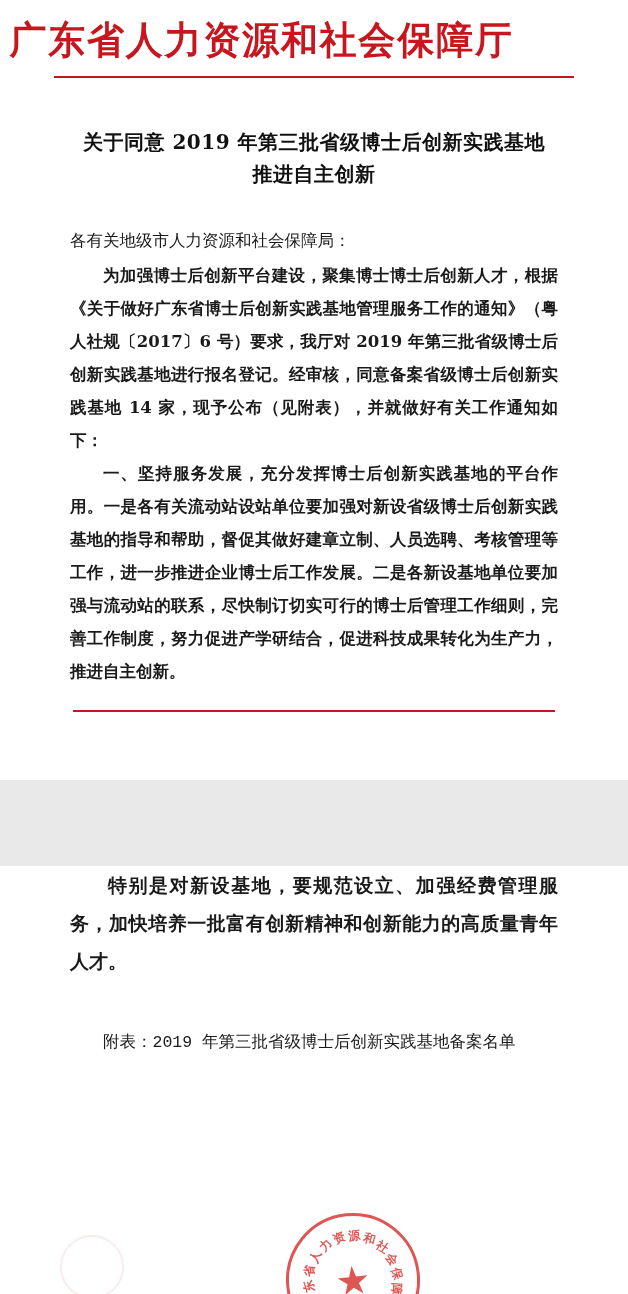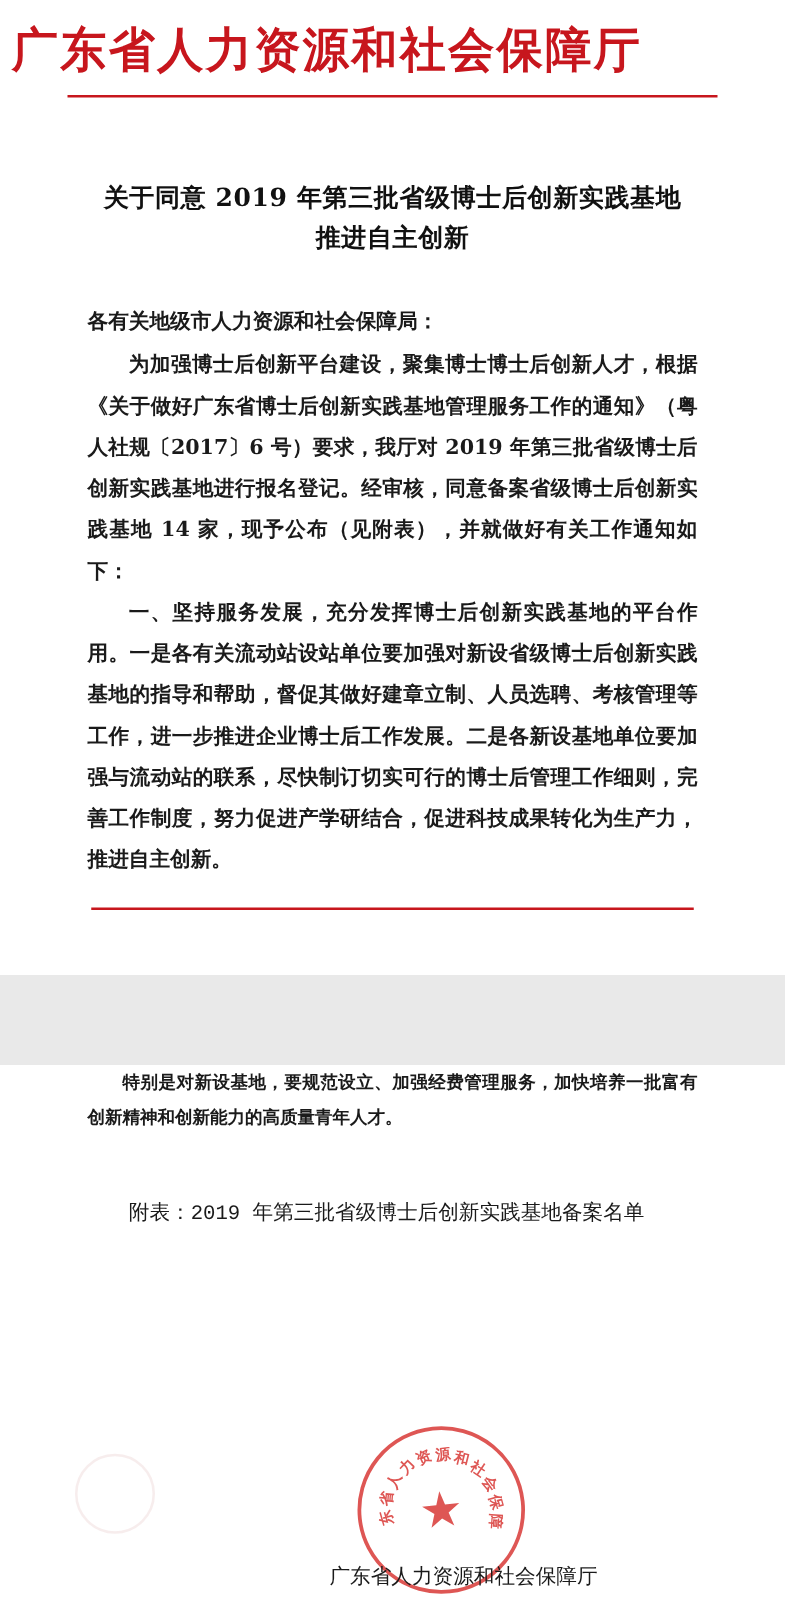--- a/index.html
+++ b/index.html
@@ -47,21 +47,21 @@
   }
   .letterhead-rule {
     width: 520px;
     height: 2px;
     background: #c7161d;
     margin: 14px auto 0 auto;
   }
 
   
   .doc-title {
-    margin: 60px 72px 0 72px;
+    margin: 44px 72px 0 72px;
     text-align: center;
     font-weight: 700;
     font-size: 20px;
     line-height: 1.6;
     color: #111;
     letter-spacing: 0.5px;
   }
   .doc-title .line2 {
     display: block;
   }
@@ -70,41 +70,40 @@
   .body-wrap {
     margin: 34px 70px 0 70px;
     color: #1a1a1a;
     font-size: 16.5px;
     line-height: 2.0;
     text-align: justify;
     text-justify: inter-ideograph;
   }
   .salutation {
     margin: 0 0 2px 0;
-    font-weight: bold;
   }
   .para {
     margin: 0;
     text-indent: 2em;
     font-weight: bold;
   }
 
   
   .bottom-rule {
     width: 482px;
     height: 2px;
     background: #c7161d;
     margin: 22px auto 0 auto;
   }
 
   
   .p2-body {
-    margin: 56px 70px 0 70px;
-    color: #1a1a1a;
-    font-size: 14px;
+    margin: 70px 70px 0 70px;
+    color: #1a1a1a;
+    font-size: 19px;
     line-height: 2.0;
     text-align: justify;
     text-justify: inter-ideograph;
   }
   .attachment {
     margin: 46px 70px 0 70px;
     font-size: 16.5px;
     line-height: 2.0;
     text-indent: 2em;
     color: #1a1a1a;

